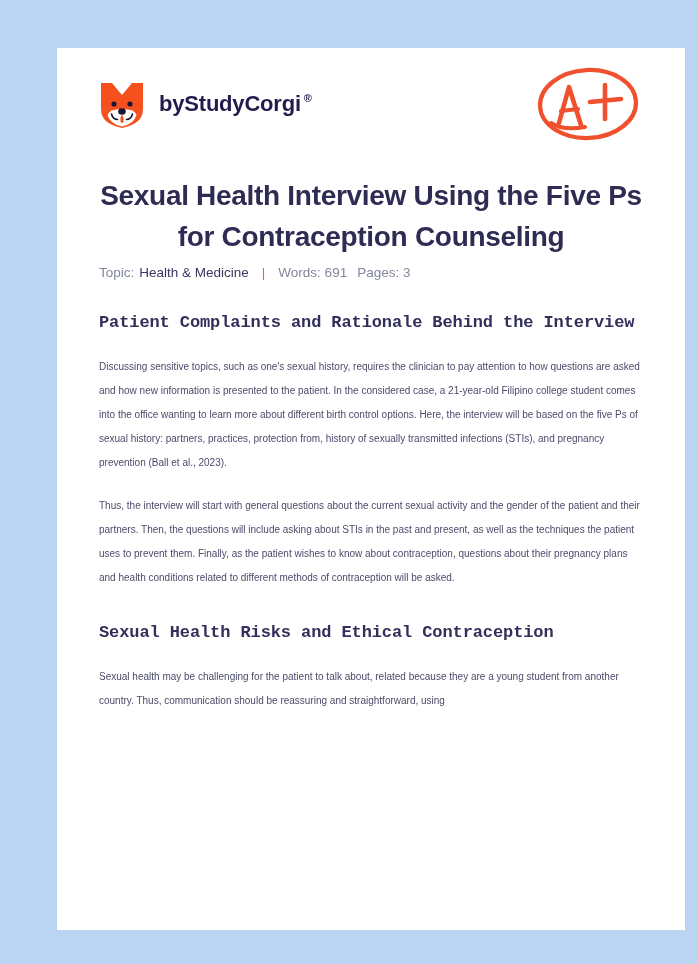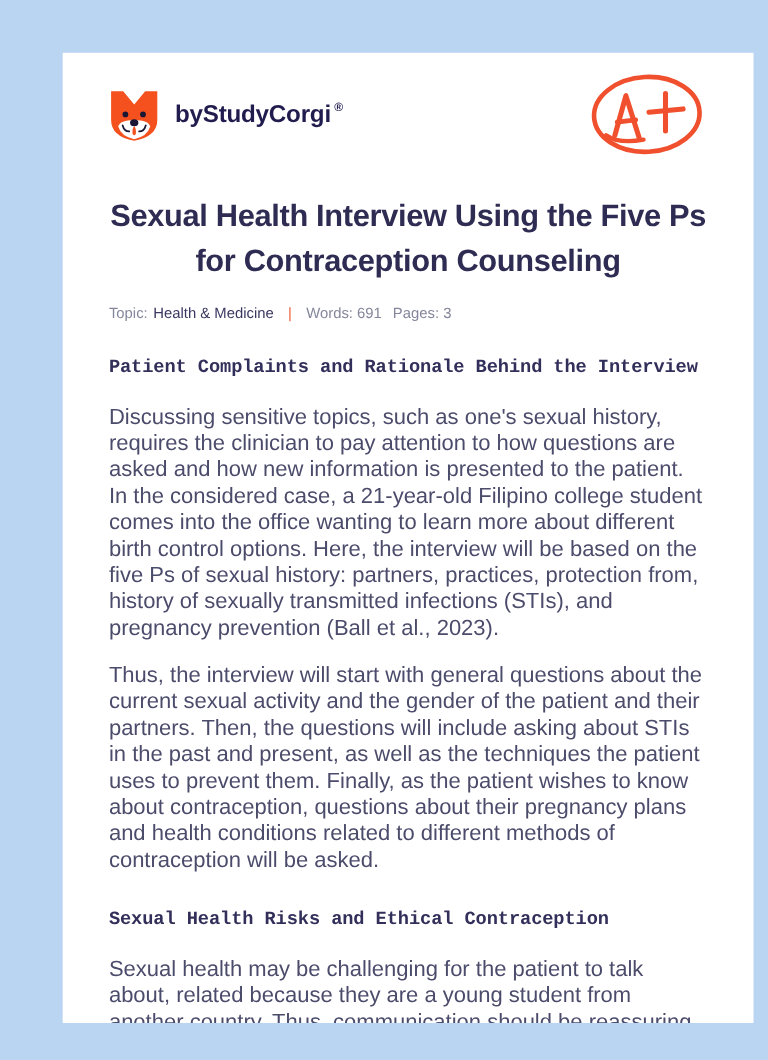--- a/index.html
+++ b/index.html
@@ -80,21 +80,21 @@
     font-size: 28px;
     line-height: 41px;
     font-weight: bold;
     color: #2f2c53;
     letter-spacing: -0.3px;
     text-align: center;
   }
 
   
   .doc-meta {
-    margin-top: 20px;
+    margin-top: 8px;
     font-size: 13.5px;
     color: #84879b;
     display: flex;
     align-items: center;
     white-space: nowrap;
   }
   .meta-label { color: #84879b; }
   .meta-topic-value {
     color: #3a3760;
     font-weight: normal;
@@ -112,21 +112,21 @@
     font-size: 17px;
     line-height: 25px;
     font-weight: bold;
     color: #32305a;
     margin: 30px 0 0 0;
     letter-spacing: -0.1px;
     font-family: Liberation Mono, monospace;
   }
 
   .body-paragraph {
-    font-size: 20px;
+    font-size: 10px;
     line-height: 24px;
     color: #4b4b6b;
     margin: 19px 0 0 0;
   }
   .body-paragraph.first { margin-top: 20px; }
 </style>
 </head>
 <body>
 
 <div class="page-sheet">

